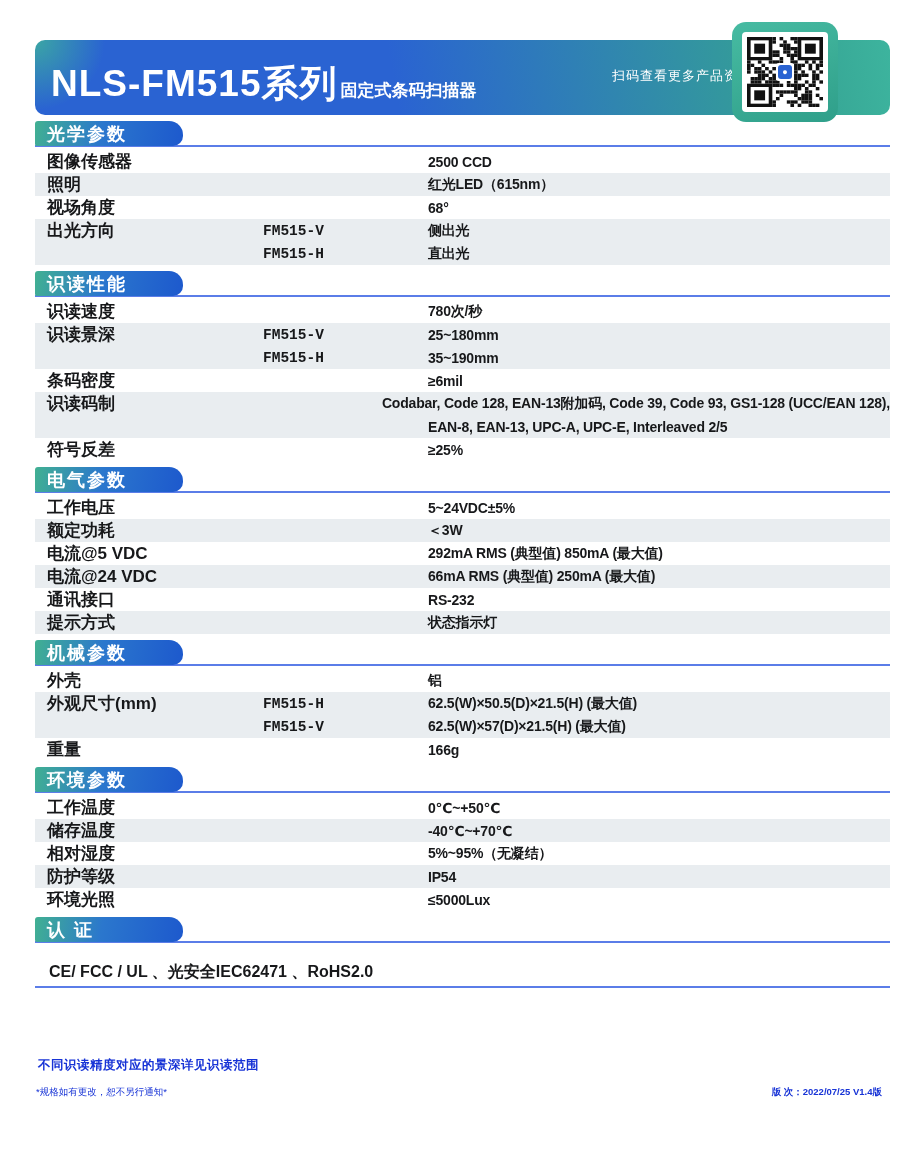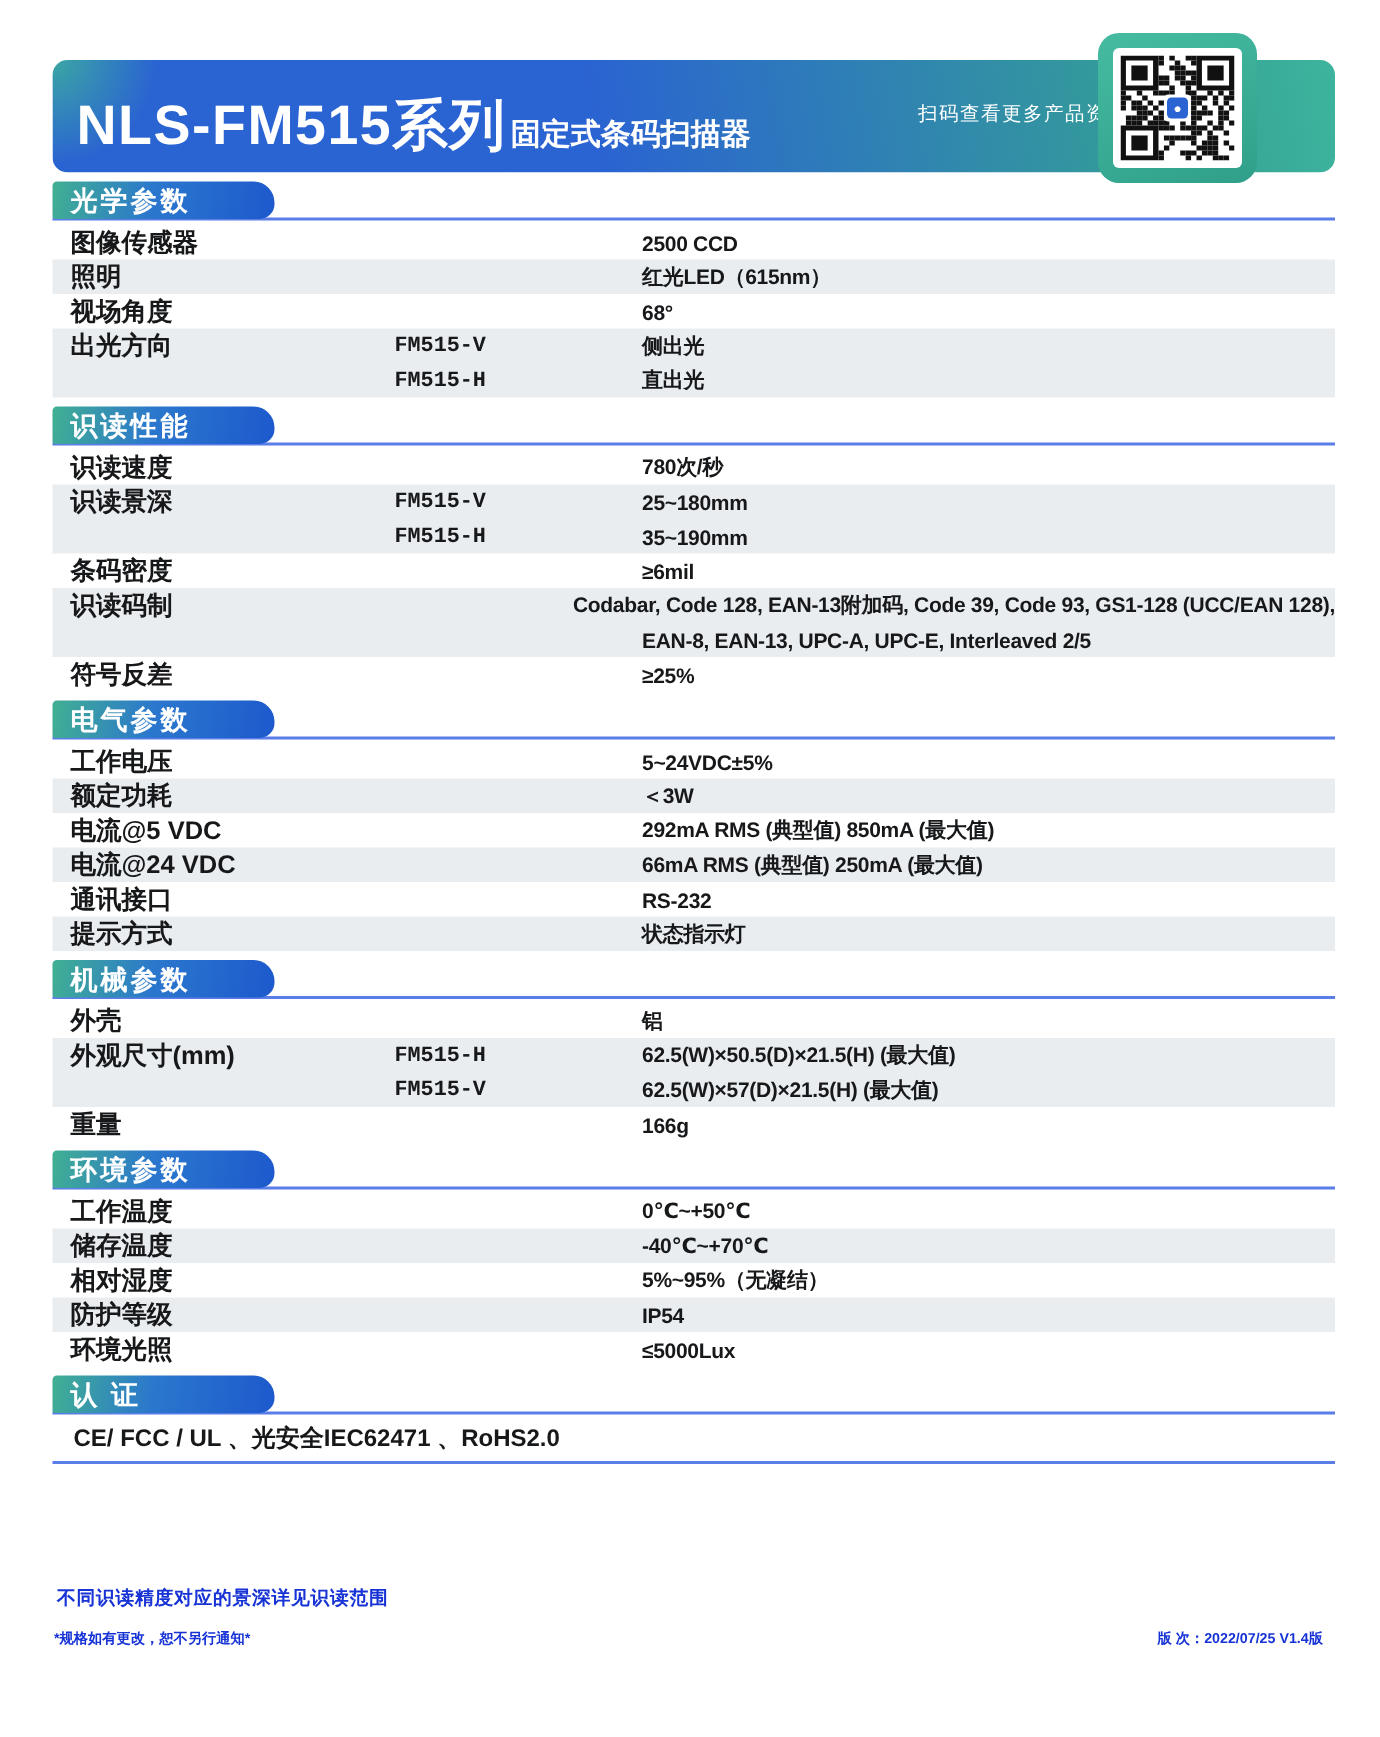--- a/index.html
+++ b/index.html
@@ -12,21 +12,21 @@
   
   .header-bar {
     position:absolute; left:35px; top:40px; width:855px; height:75px;
     border-radius:10px;
     background:
       radial-gradient(circle at 0% 0%, rgba(62,178,156,.85) 0px, rgba(62,178,156,0) 70px),
       linear-gradient(80deg,#2a63d2 0%, #2a63d2 42%, #35a293 88%, #3db49e 100%);
   }
   .title-wrap { position:absolute; left:16px; bottom:13px; display:flex; align-items:baseline; }
   .main-title { color:#fff; font-size:37px; font-weight:700; letter-spacing:1px; line-height:1; }
-  .sub-title  { color:#fff; font-size:20px; font-weight:700; margin-left:3px; line-height:1; }
+  .sub-title  { color:#fff; font-size:17px; font-weight:700; margin-left:3px; line-height:1; }
   .scan-caption { position:absolute; left:577px; top:27px; color:#fff; font-size:13px; letter-spacing:1px; }
 
   .qr-tab {
     position:absolute; left:697px; top:-18px; width:106px; height:100px;
     border-radius:14px;
     background:linear-gradient(160deg,#47bba2 0%, #2f9f8a 100%);
   }
   .qr-box {
     position:absolute; left:10px; top:10px; width:86px; height:80px;
     background:#fff; border-radius:4px; padding:5px;
@@ -57,34 +57,34 @@
   .sec-title { color:#fff; font-size:18px; font-weight:700; letter-spacing:2px; }
   .rows { padding-top:3px; }
   .row { width:100%; }
   .row.gray { background:#e9edf0; }
   .line { display:flex; height:23px; align-items:center; }
   .cell { white-space:nowrap; color:#17181a; }
   .cell.label { width:228px; padding-left:12px; font-size:17px; font-weight:700; }
   .cell.model { width:165px; font-size:14.5px; font-weight:700;font-family:Liberation Mono, monospace; }
   .cell.value { flex:1; font-size:14px; font-weight:700; letter-spacing:-0.2px; }
 
-  .cert .rows { padding-top:0; }
+  .cert .rows { padding-top:12px; }
   .cert-row {
     height:33px; line-height:33px; border-bottom:2px solid #5b7de8;
     padding-left:14px; font-size:16px; font-weight:700; color:#17181a; white-space:nowrap;
   }
 
   
   .footer-note {
     position:absolute; left:38px; top:1057px;
     color:#1733d6; font-size:12.5px; font-weight:700; letter-spacing:.5px;
   }
   .footer-disclaimer {
     position:absolute; left:36px; top:1086px;
-    color:#1733d6; font-size:9.5px; font-weight:700;text-align:right;
+    color:#1733d6; font-size:9.5px; font-weight:400;text-align:right;
   }
   .footer-version {
     position:absolute; right:38px; top:1086px;
     color:#1733d6; font-size:9.5px; font-weight:700;
   }
 </style>
 </head>
 <body>
 
 <div class="page">

